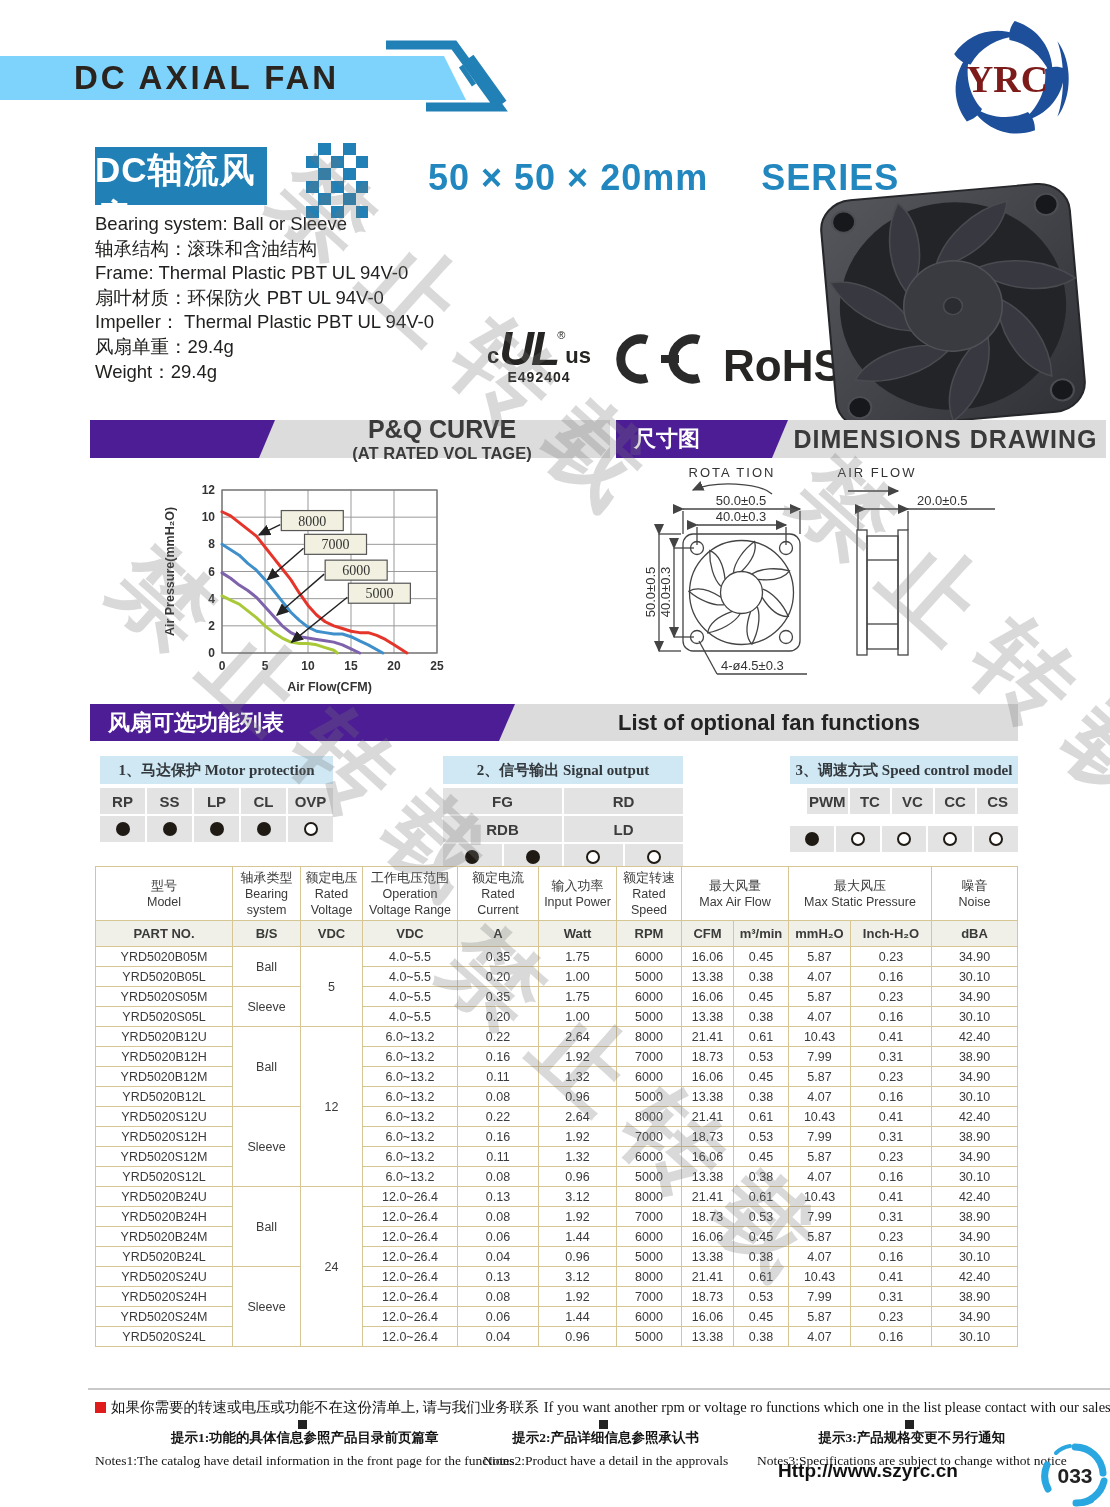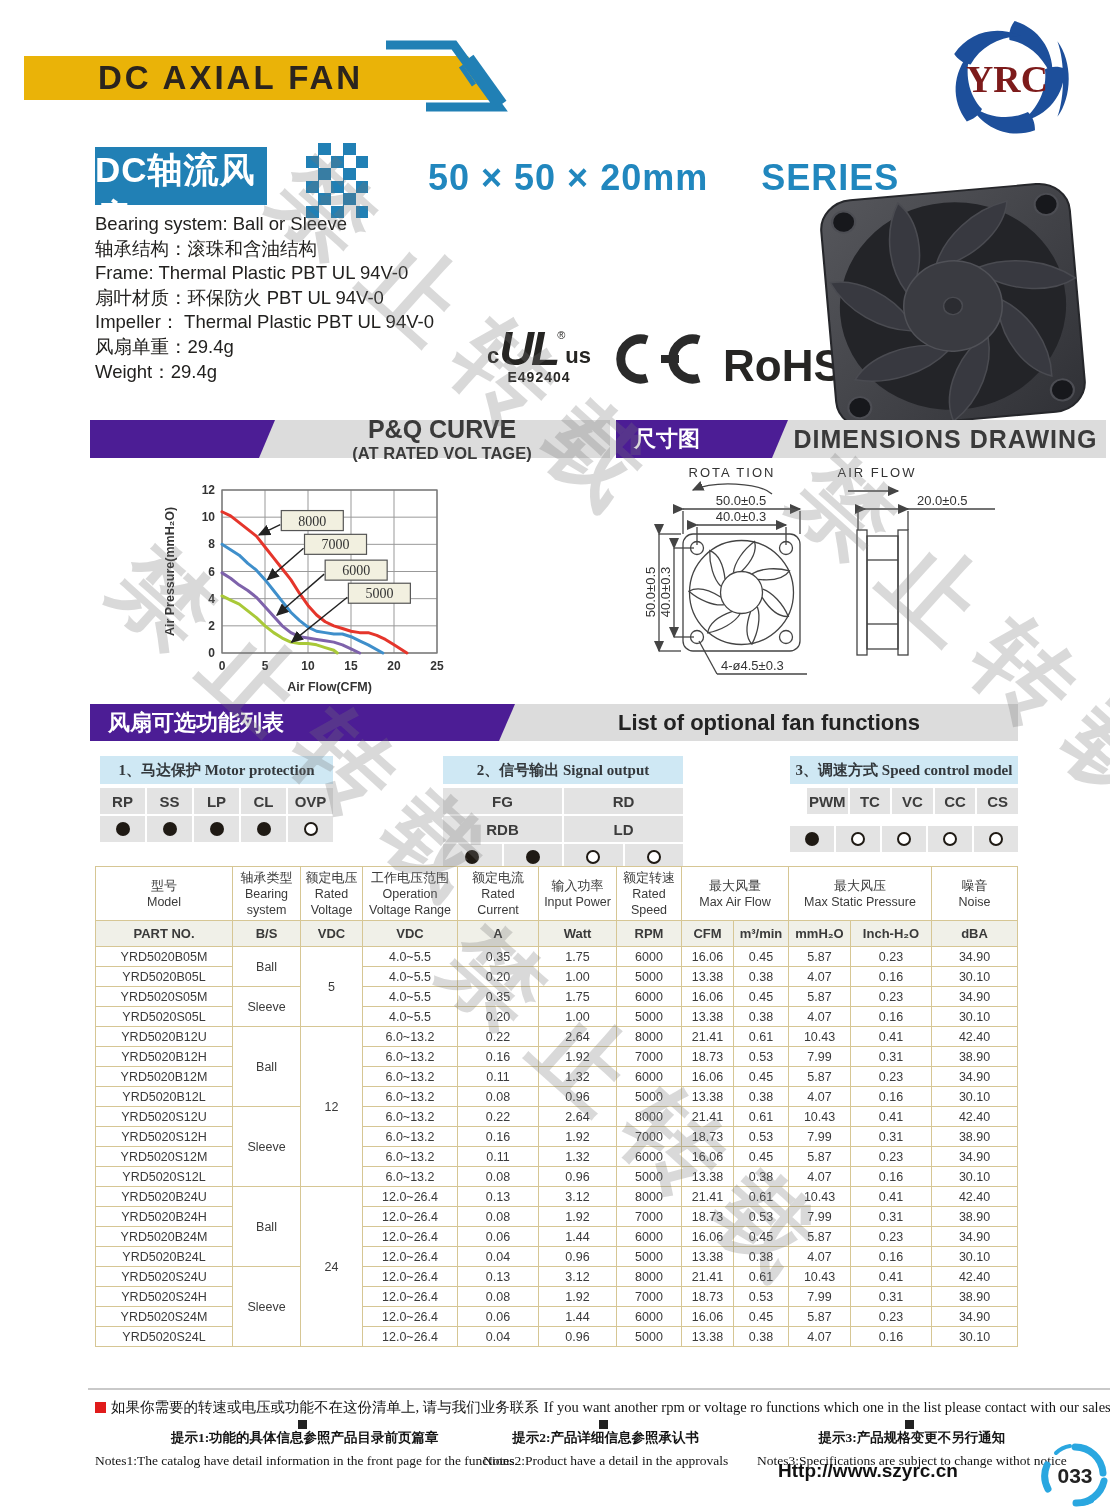--- a/index.html
+++ b/index.html
@@ -15,21 +15,21 @@
     transform:rotate(42deg); transform-origin:left top; white-space:nowrap;
     pointer-events:none; z-index:40; font-weight:bold;
   }
   .wm1 { left:330px; top:130px; }
   .wm2 { left:850px; top:430px; }
   .wm3 { left:170px; top:520px; }
   .wm4 { left:500px; top:900px; }
   
   .banner-gray {
     position:absolute; left:0; top:56px; width:466px; height:44px;
-    background:#eab308; clip-path:polygon(0 0,444px 0,466px 100%,0 100%);margin-left:24px;
+    background:#7dd3fc; clip-path:polygon(0 0,444px 0,466px 100%,0 100%);
   }
   .banner-title {
     position:absolute; left:74px; top:0; height:44px; line-height:44px;
     font-size:33px; font-weight:bold; letter-spacing:3px; color:#2b241e;
   }
   .banner-deco { position:absolute; left:368px; top:36px; }
   
   .logo { position:absolute; left:912px; top:16px; }
   
   .series-box {

